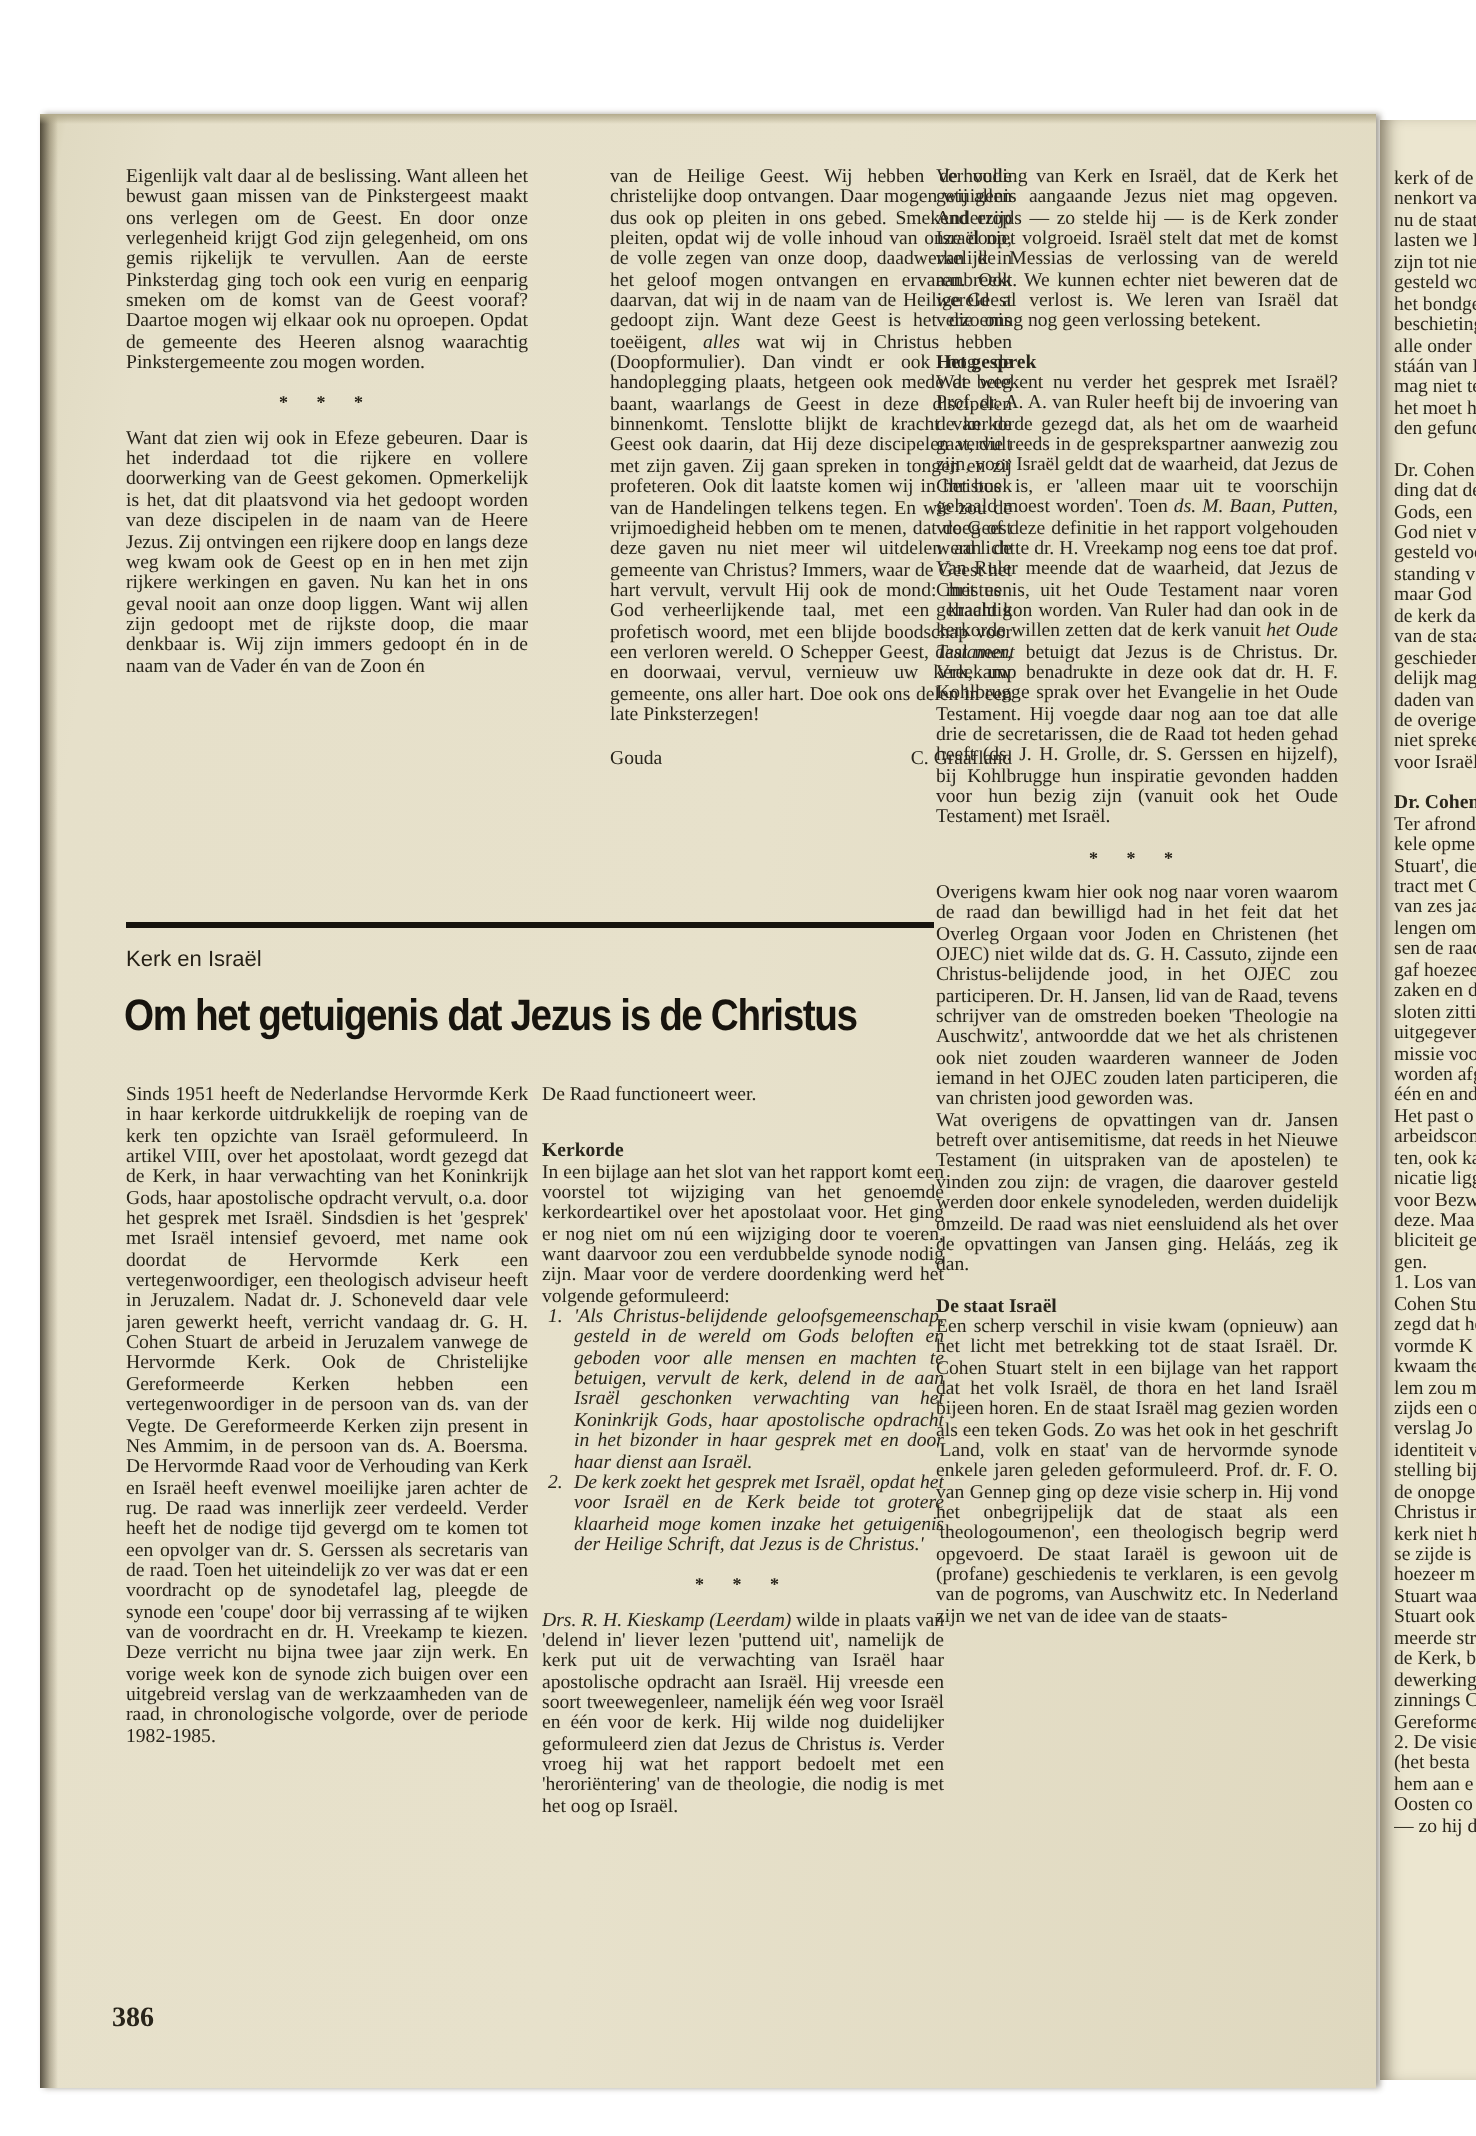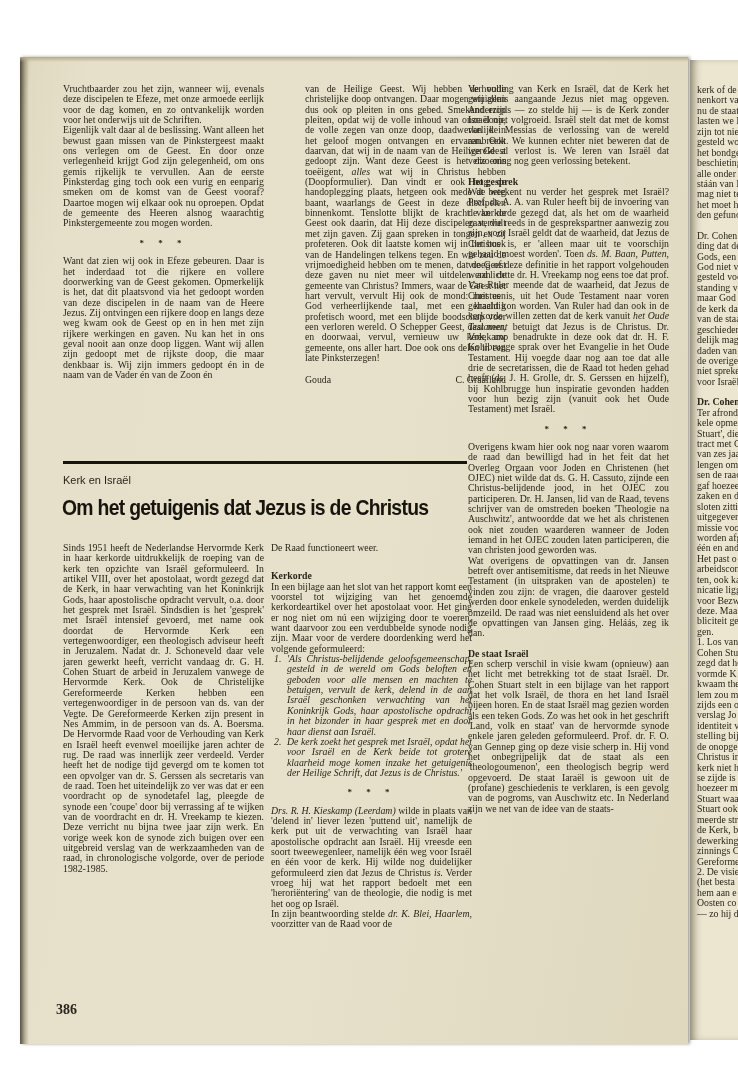--- a/index.html
+++ b/index.html
@@ -71,21 +71,20 @@
   .fgap{height:10px;}
   em{font-style:italic;}
 </style>
 </head>
 <body>
 
 <div class="page-main"></div>
 <div class="page-next"></div>
 
 <div id="col1-top" class="col">
-    <p class="para">Vruchtbaarder zou het zijn, wanneer wij, evenals deze discipelen te Efeze, met onze armoede eerlijk voor de dag komen, en zo ontvankelijk worden voor het onderwijs uit de Schriften.</p>
     <p class="para">Eigenlijk valt daar al de beslissing. Want alleen het bewust gaan missen van de Pinkstergeest maakt ons verlegen om de Geest. En door onze verlegenheid krijgt God zijn gelegenheid, om ons gemis rijkelijk te vervullen. Aan de eerste Pinksterdag ging toch ook een vurig en eenparig smeken om de komst van de Geest vooraf? Daartoe mogen wij elkaar ook nu oproepen. Opdat de gemeente des Heeren alsnog waarachtig Pinkstergemeente zou mogen worden.</p>
     <div class="sep">* * *</div>
     <p class="para">Want dat zien wij ook in Efeze gebeuren. Daar is het inderdaad tot die rijkere en vollere doorwerking van de Geest gekomen. Opmerkelijk is het, dat dit plaatsvond via het gedoopt worden van deze discipelen in de naam van de Heere Jezus. Zij ontvingen een rijkere doop en langs deze weg kwam ook de Geest op en in hen met zijn rijkere werkingen en gaven. Nu kan het in ons geval nooit aan onze doop liggen. Want wij allen zijn gedoopt met de rijkste doop, die maar denkbaar is. Wij zijn immers gedoopt én in de naam van de Vader én van de Zoon én</p>
   </div>
 <div id="col2-top" class="col">
     <p class="para">van de Heilige Geest. Wij hebben de volle christelijke doop ontvangen. Daar mogen wij allen dus ook op pleiten in ons gebed. Smekend erop pleiten, opdat wij de volle inhoud van onze doop, de volle zegen van onze doop, daadwerkelijk in het geloof mogen ontvangen en ervaren. Ook daarvan, dat wij in de naam van de Heilige Geest gedoopt zijn. Want deze Geest is het die ons toeëigent, <em>alles</em> wat wij in Christus hebben (Doopformulier). Dan vindt er ook nog de handoplegging plaats, hetgeen ook mede de weg baant, waarlangs de Geest in deze discipelen binnenkomt. Tenslotte blijkt de kracht van de Geest ook daarin, dat Hij deze discipelen vervult met zijn gaven. Zij gaan spreken in tongen en zij profeteren. Ook dit laatste komen wij in het boek van de Handelingen telkens tegen. En wie zou de vrijmoedigheid hebben om te menen, dat de Geest deze gaven nu niet meer wil uitdelen aan de gemeente van Christus? Immers, waar de Geest het hart vervult, vervult Hij ook de mond: met een God verheerlijkende taal, met een krachtig profetisch woord, met een blijde boodschap voor een verloren wereld. O Schepper Geest, daal neer, en doorwaai, vervul, vernieuw uw kerk, uw gemeente, ons aller hart. Doe ook ons delen in een late Pinksterzegen!</p>
     <div class="sig">
       <span>Gouda</span>
       <span>C. Graafland</span>
     </div>
@@ -116,21 +115,20 @@
     <div class="li">
       <span class="num">1.</span>
       <span class="li-body">'Als Christus-belijdende geloofsgemeenschap, gesteld in de wereld om Gods beloften en geboden voor alle mensen en machten te betuigen, vervult de kerk, delend in de aan Israël geschonken verwachting van het Koninkrijk Gods, haar apostolische opdracht in het bizonder in haar gesprek met en door haar dienst aan Israël.</span>
     </div>
     <div class="li">
       <span class="num">2.</span>
       <span class="li-body">De kerk zoekt het gesprek met Israël, opdat het voor Israël en de Kerk beide tot grotere klaarheid moge komen inzake het getuigenis der Heilige Schrift, dat Jezus is de Christus.'</span>
     </div>
     <div class="sep">* * *</div>
     <p class="para"><em>Drs. R. H. Kieskamp (Leerdam)</em> wilde in plaats van 'delend in' liever lezen 'puttend uit', namelijk de kerk put uit de verwachting van Israël haar apostolische opdracht aan Israël. Hij vreesde een soort tweewegenleer, namelijk één weg voor Israël en één voor de kerk. Hij wilde nog duidelijker geformuleerd zien dat Jezus de Christus <em>is.</em> Verder vroeg hij wat het rapport bedoelt met een 'heroriëntering' van de theologie, die nodig is met het oog op Israël.</p>
-    <p class="para">In zijn beantwoording stelde <em>dr. K. Blei, Haarlem</em>, voorzitter van de Raad voor de</p>
   </div>
 
 <div class="frag-col">
     <div class="frag">kerk of de</div>
     <div class="frag">nenkort va</div>
     <div class="frag">nu de staat</div>
     <div class="frag">lasten we Is</div>
     <div class="frag">zijn tot nieu</div>
     <div class="frag">gesteld wo</div>
     <div class="frag">het bondge</div>

